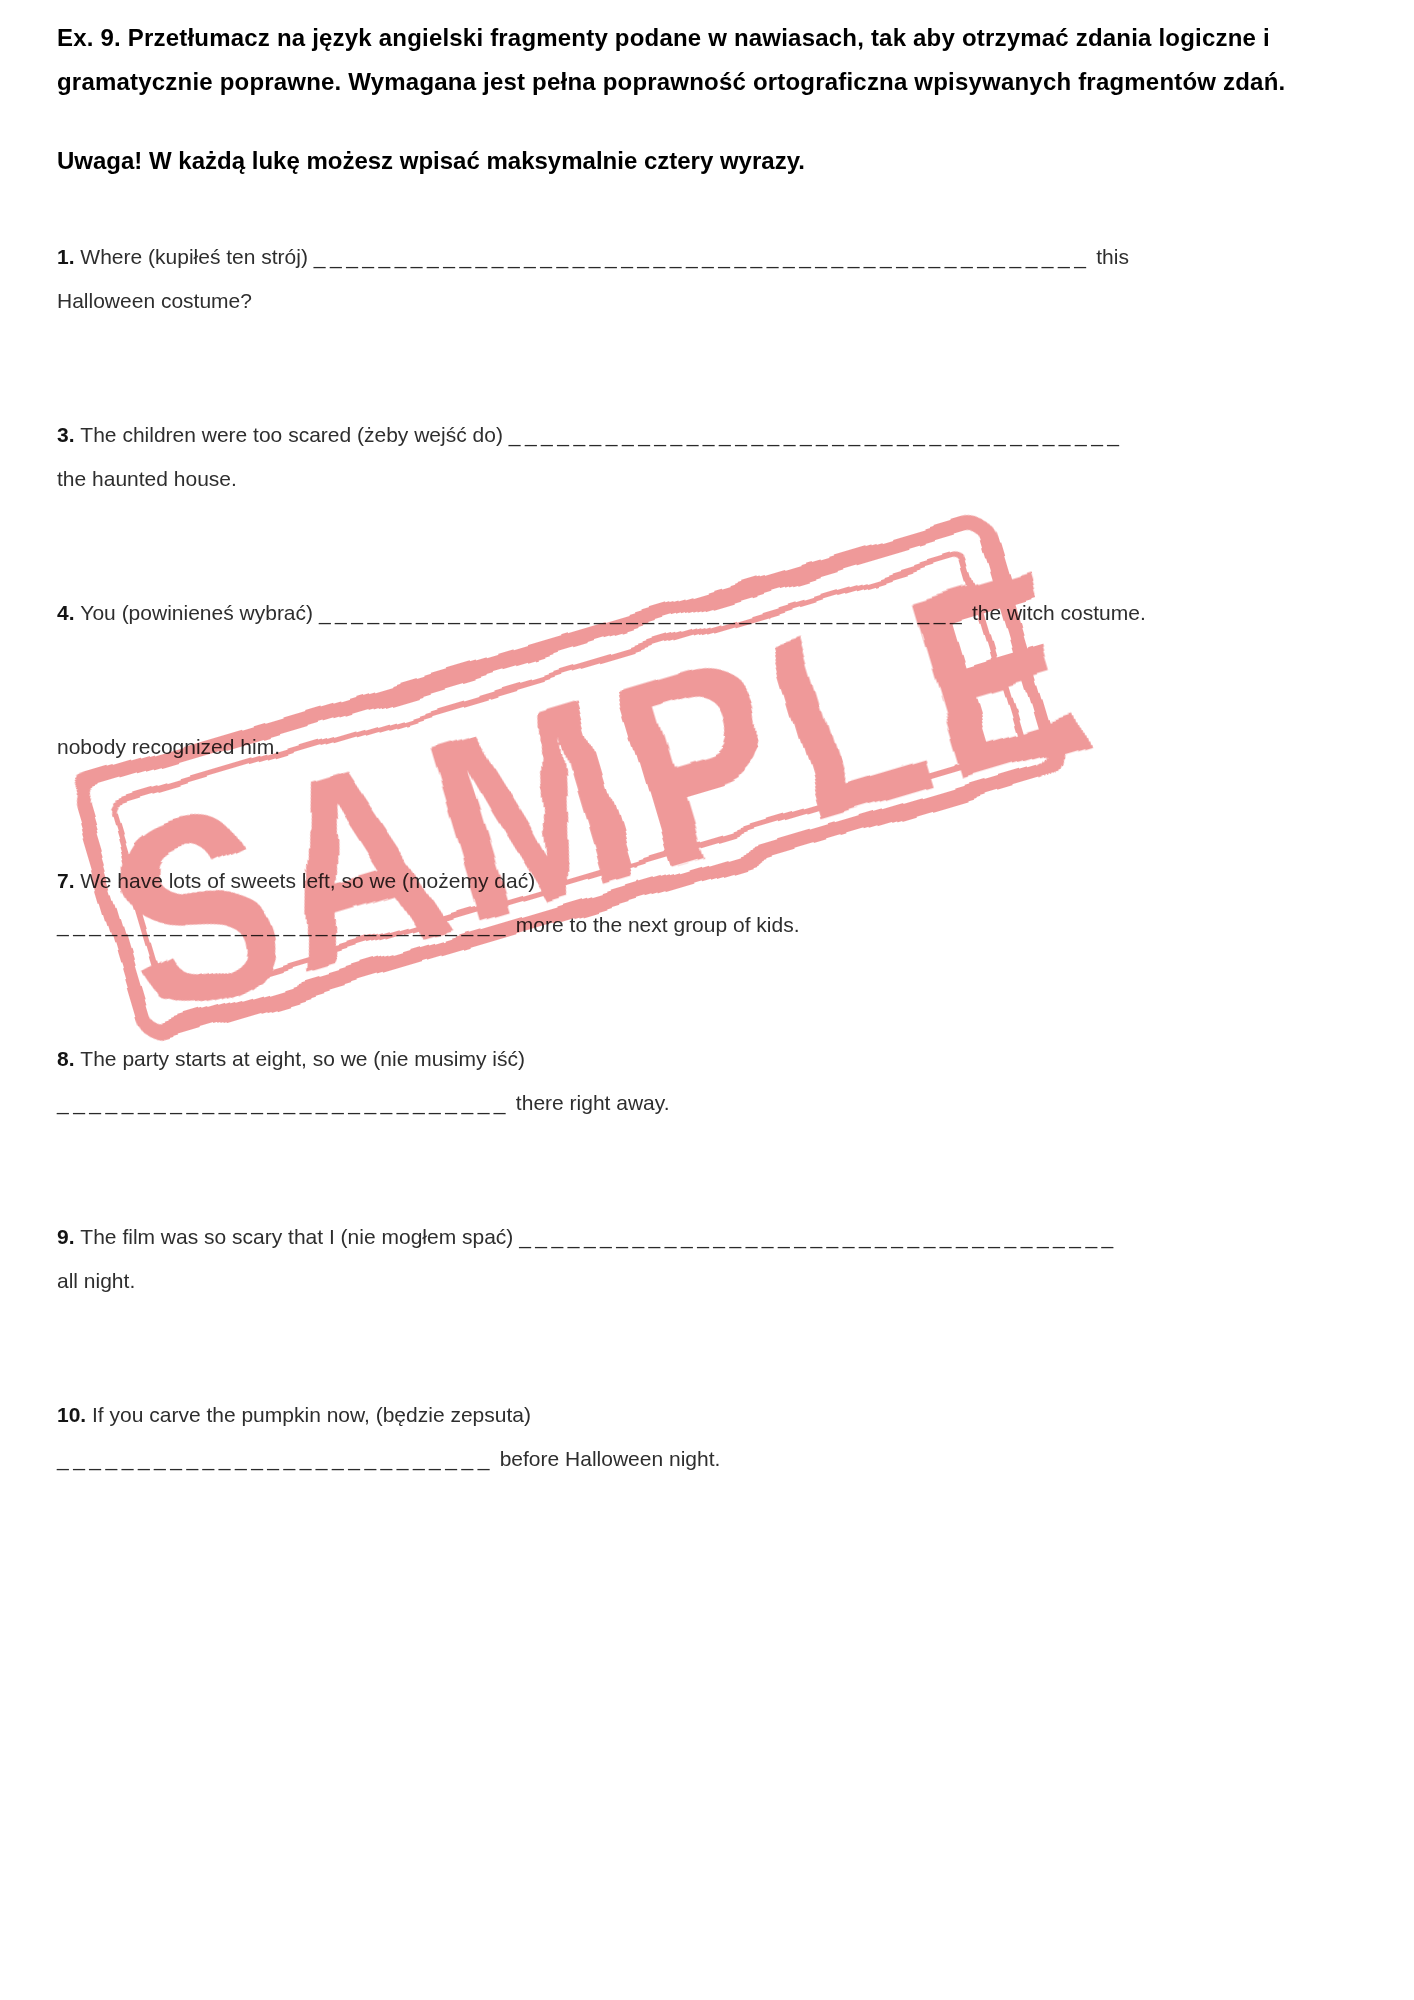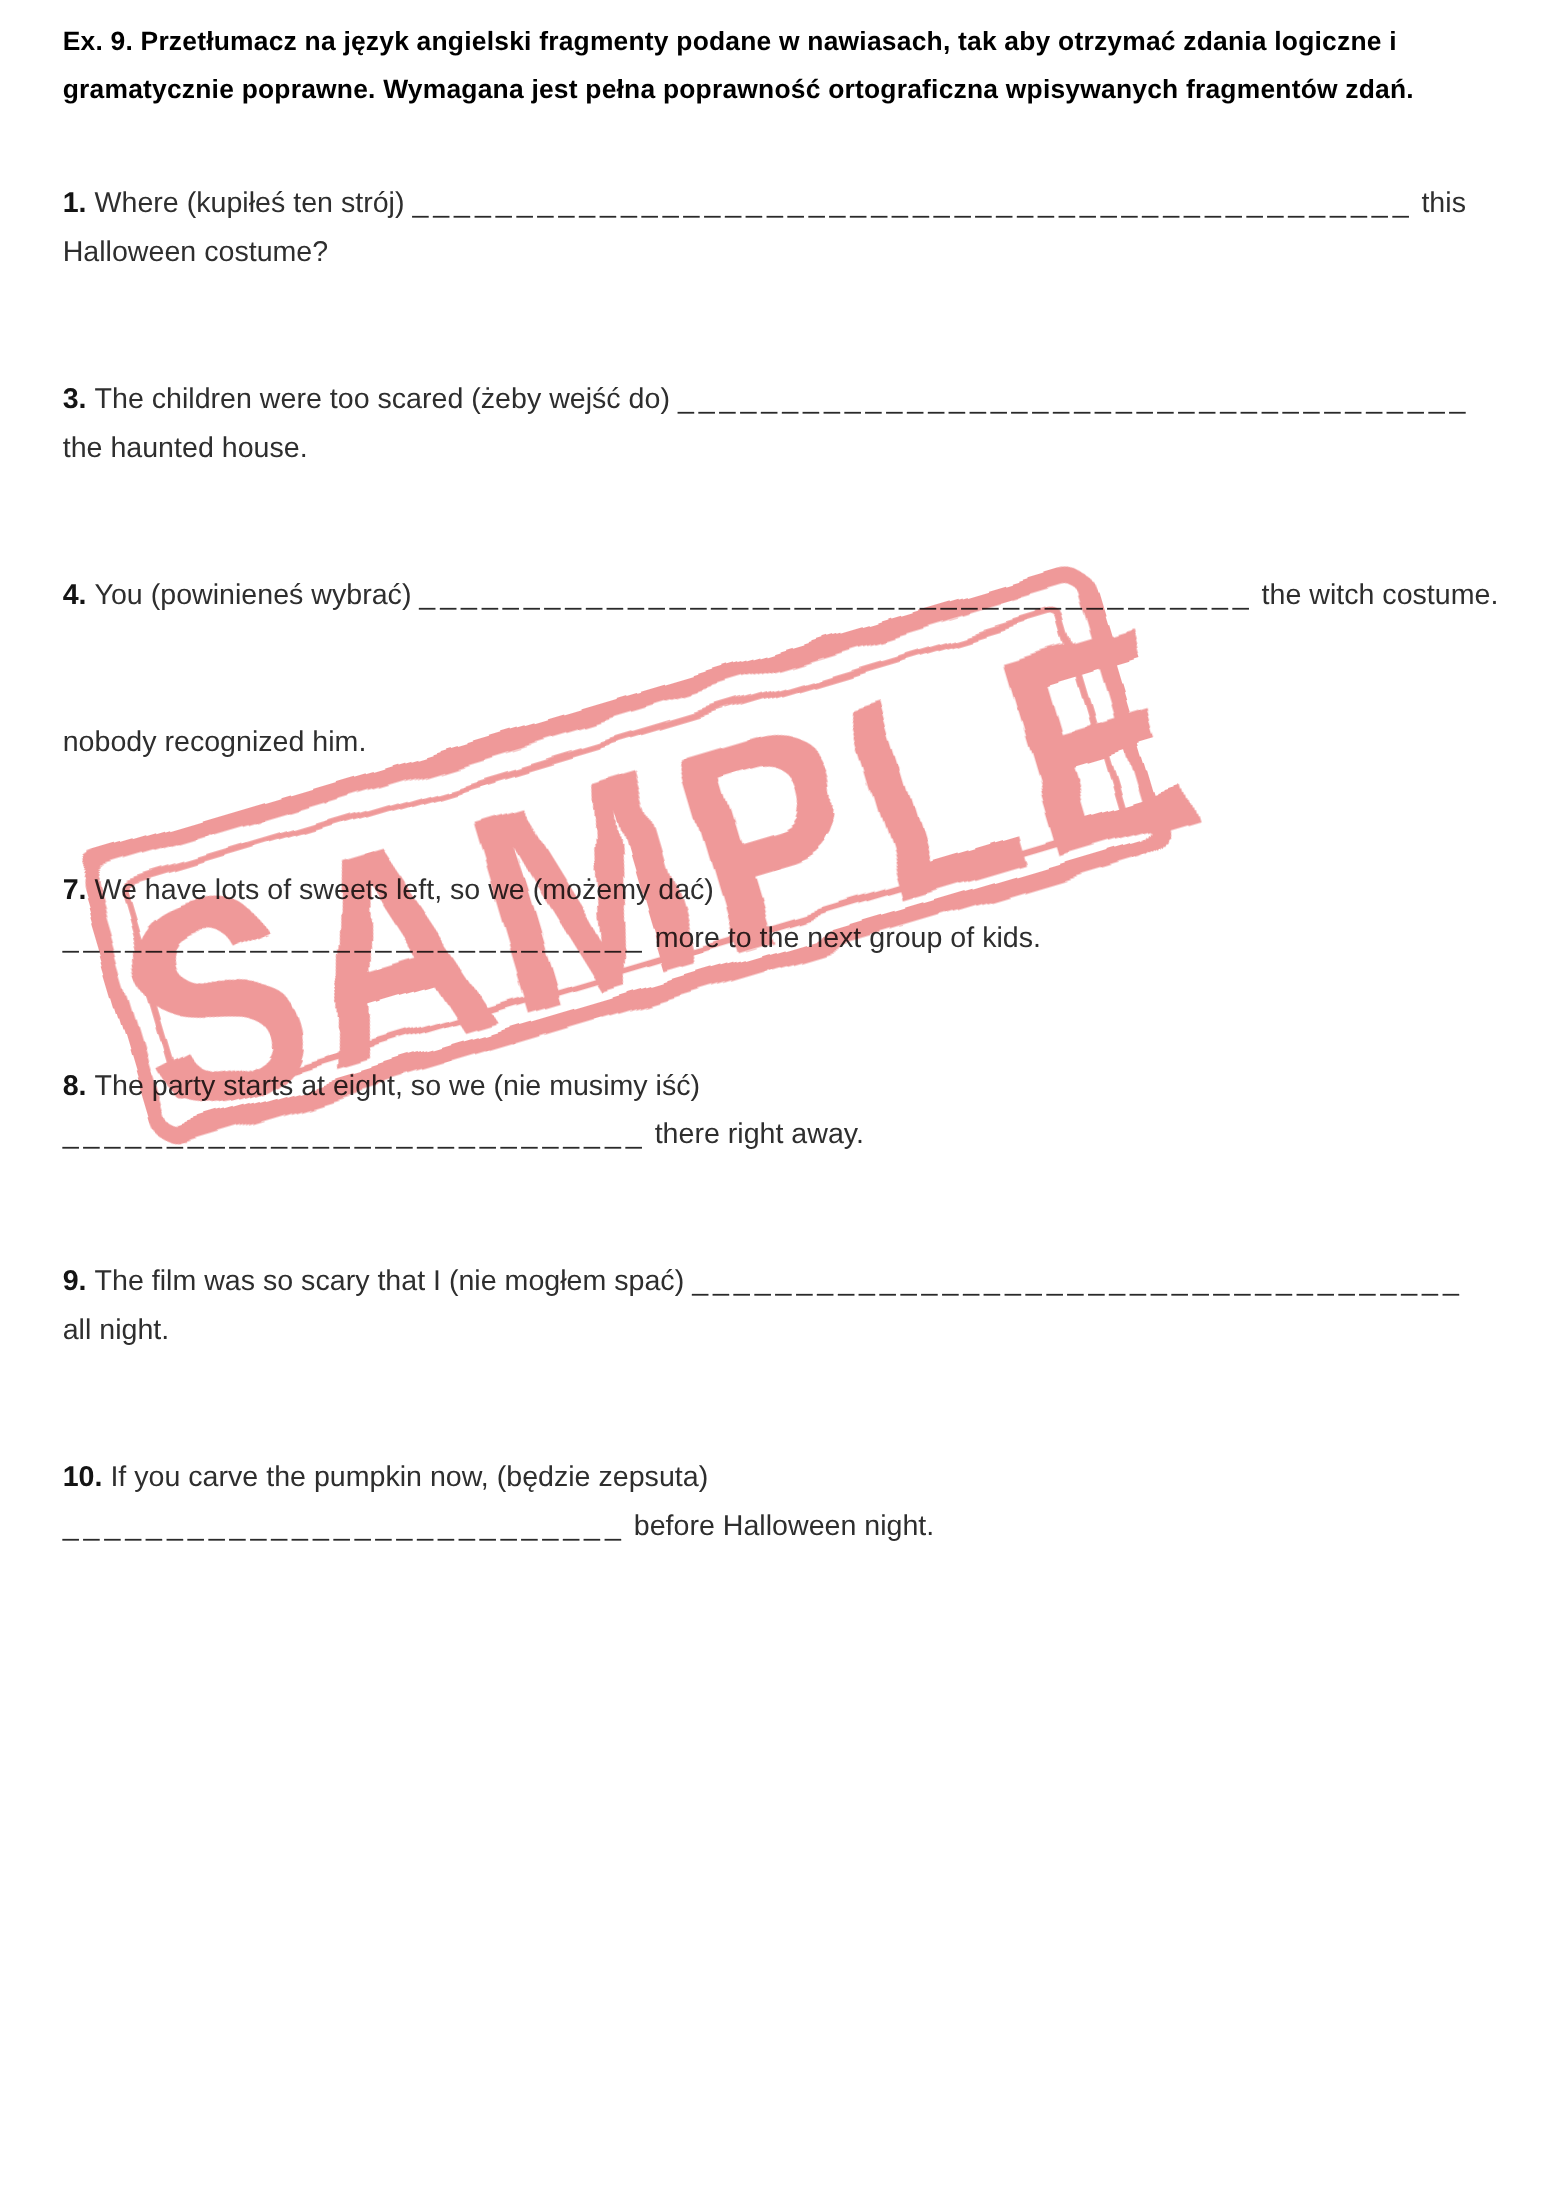--- a/index.html
+++ b/index.html
@@ -22,21 +22,21 @@
   .note {
     margin: 40px 0 0 0; max-width: 1330px;
     font-size: 24px; line-height: 33px;
     font-weight: 700; color: #000;
   }
 
   .items { margin-top: 58px; }
   .item { margin-bottom: 90px; }
   .line {
     white-space: pre;
-    font-size: 26px; line-height: 44px;
+    font-size: 21px; line-height: 44px;
     color: #2e2e2e;
   }
   .num { font-weight: 700; color: #141414; }
   .blank { letter-spacing: 4.5px; color: #2a2a2a; }
 
   
   .stamp {
     position: absolute;
     left: 85px; top: 640px;
     width: 960px; height: 275px;
@@ -76,20 +76,21 @@
   <filter id="grunge" x="-20%" y="-20%" width="140%" height="140%">
     <feTurbulence type="fractalNoise" baseFrequency="0.011 0.013" numOctaves="3" seed="7" result="noise"></feTurbulence>
     <feDisplacementMap in="SourceGraphic" in2="noise" scale="22"></feDisplacementMap>
   </filter>
 </svg>
 
 <div class="page">
 
   <p class="instructions">Ex. 9. Przetłumacz na język angielski fragmenty podane w nawiasach, tak aby otrzymać zdania logiczne i gramatycznie poprawne. Wymagana jest pełna poprawność ortograficzna wpisywanych fragmentów zdań.</p>
 
+  <p class="note">Uwaga! W każdą lukę możesz wpisać maksymalnie cztery wyrazy.</p>
 
   <div class="items">
       <div class="item">
         <div class="line"><span class="num">1. </span><span>Where (kupiłeś ten strój) </span><span class="blank">________________________________________________</span><span> this</span></div>
         <div class="line"><span>Halloween costume?</span></div>
       </div>
       <div class="item">
         <div class="line"><span class="num">3. </span><span>The children were too scared (żeby wejść do) </span><span class="blank">______________________________________</span></div>
         <div class="line"><span>the haunted house.</span></div>
       </div>

